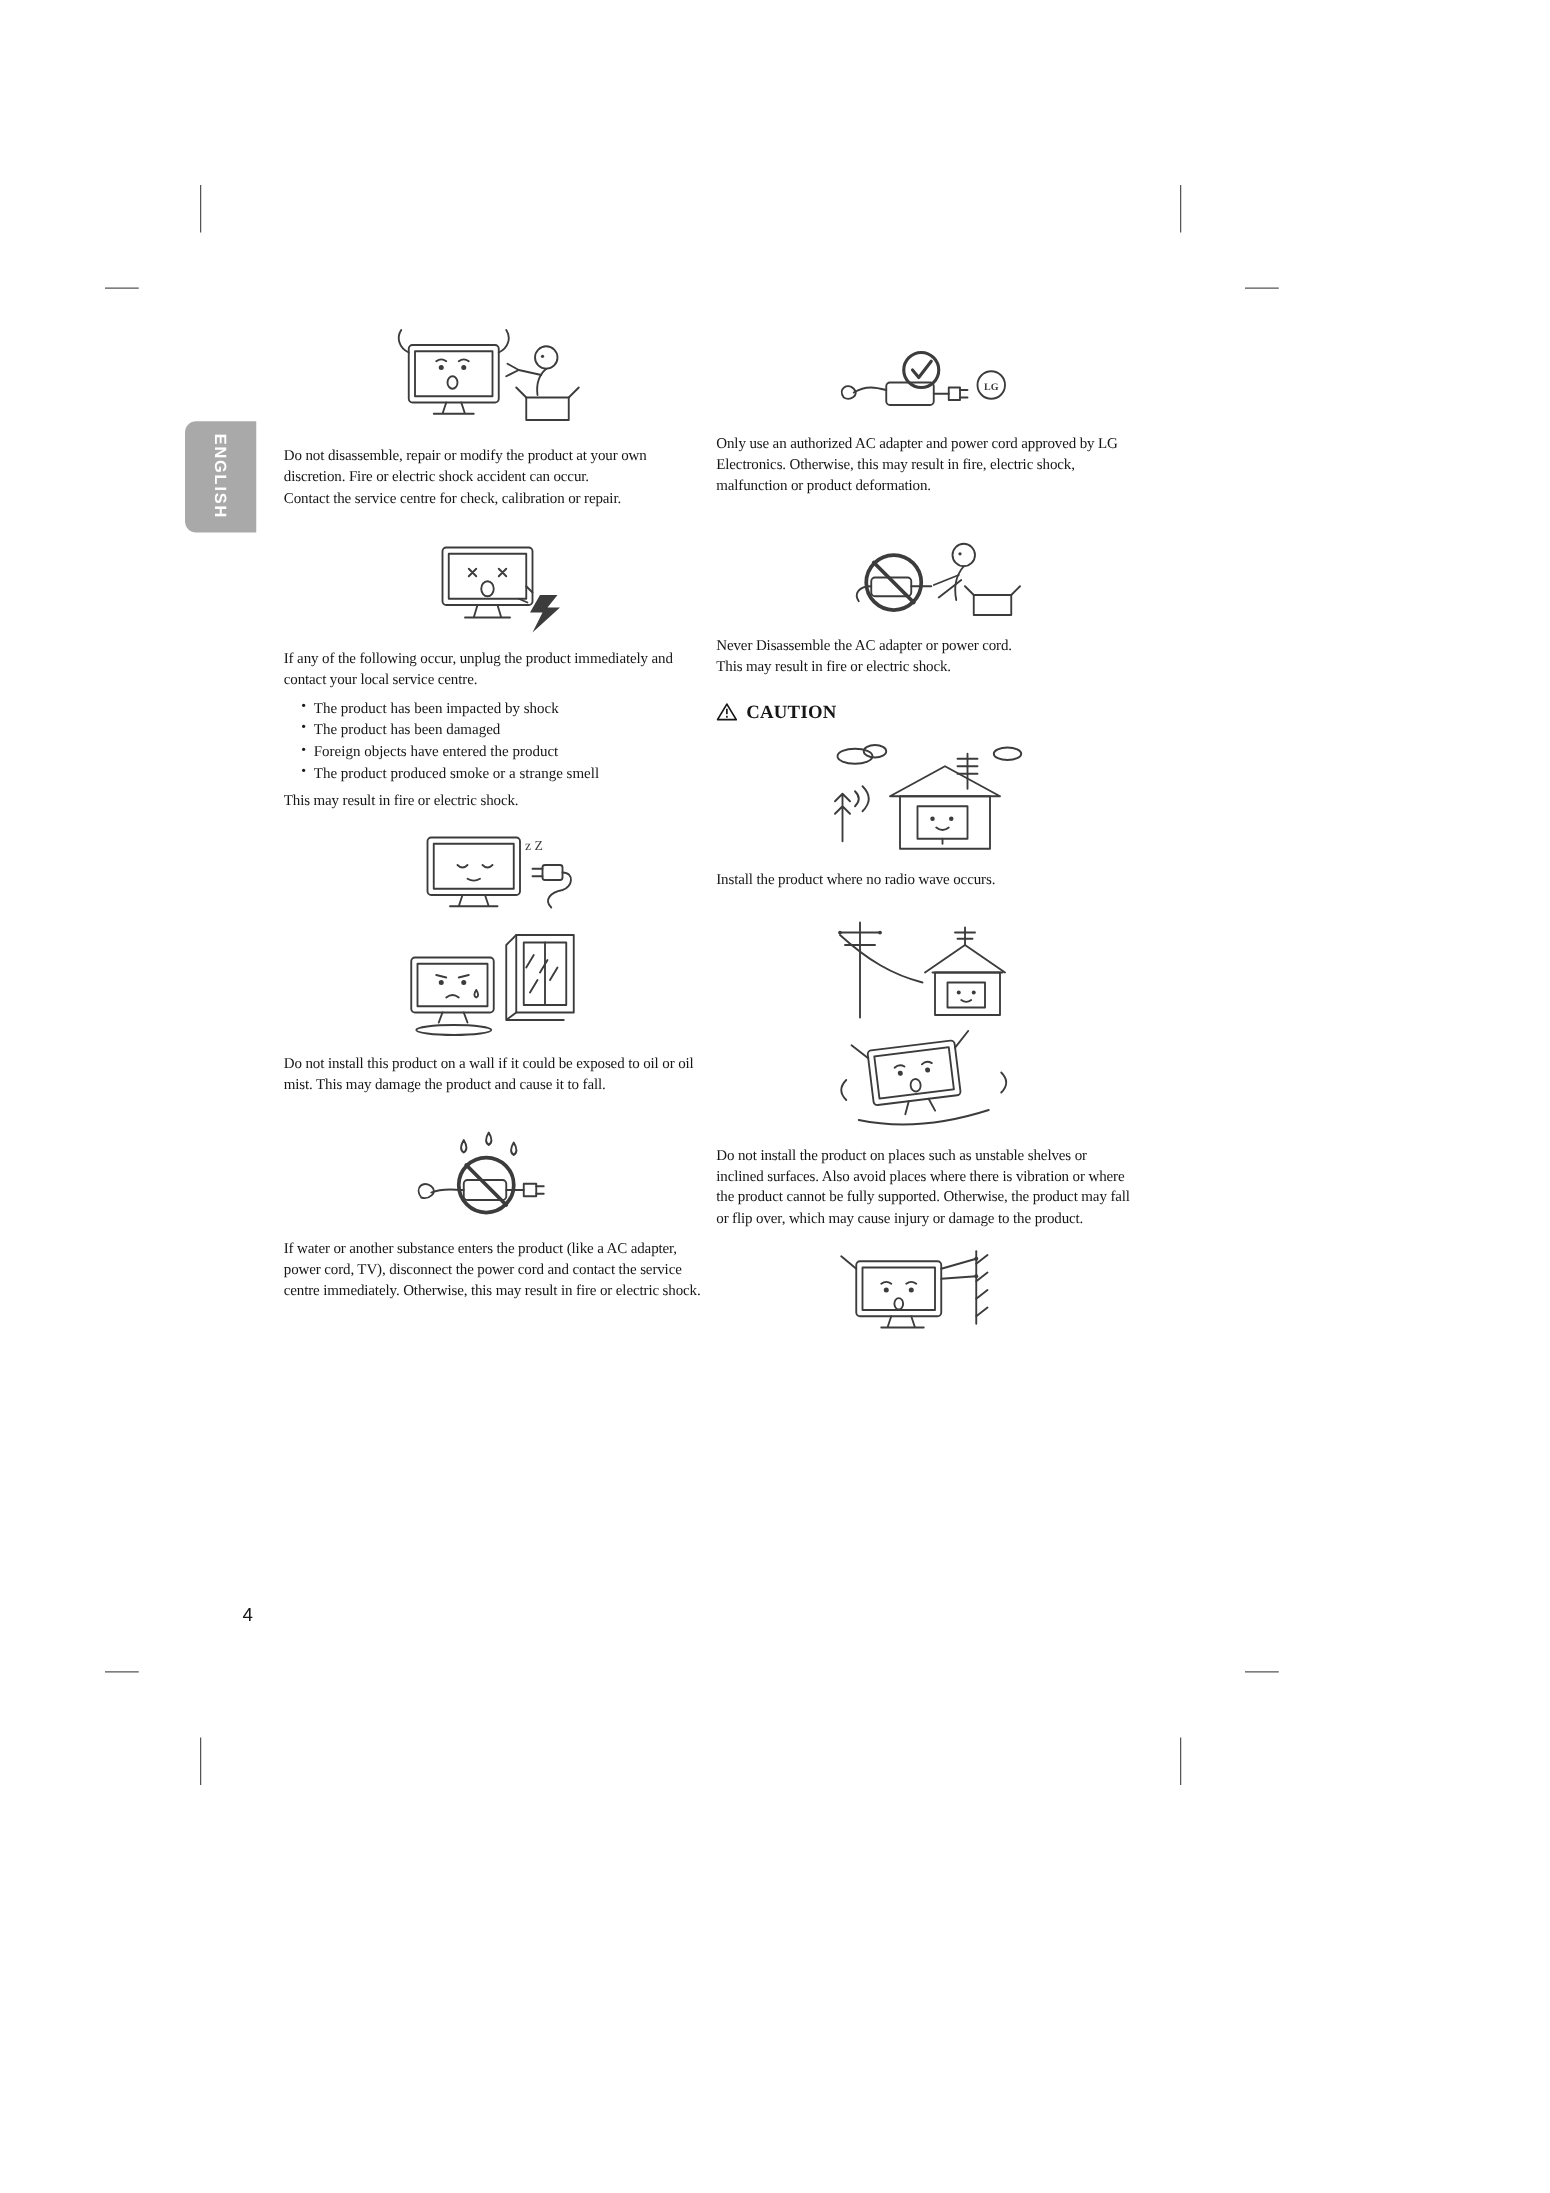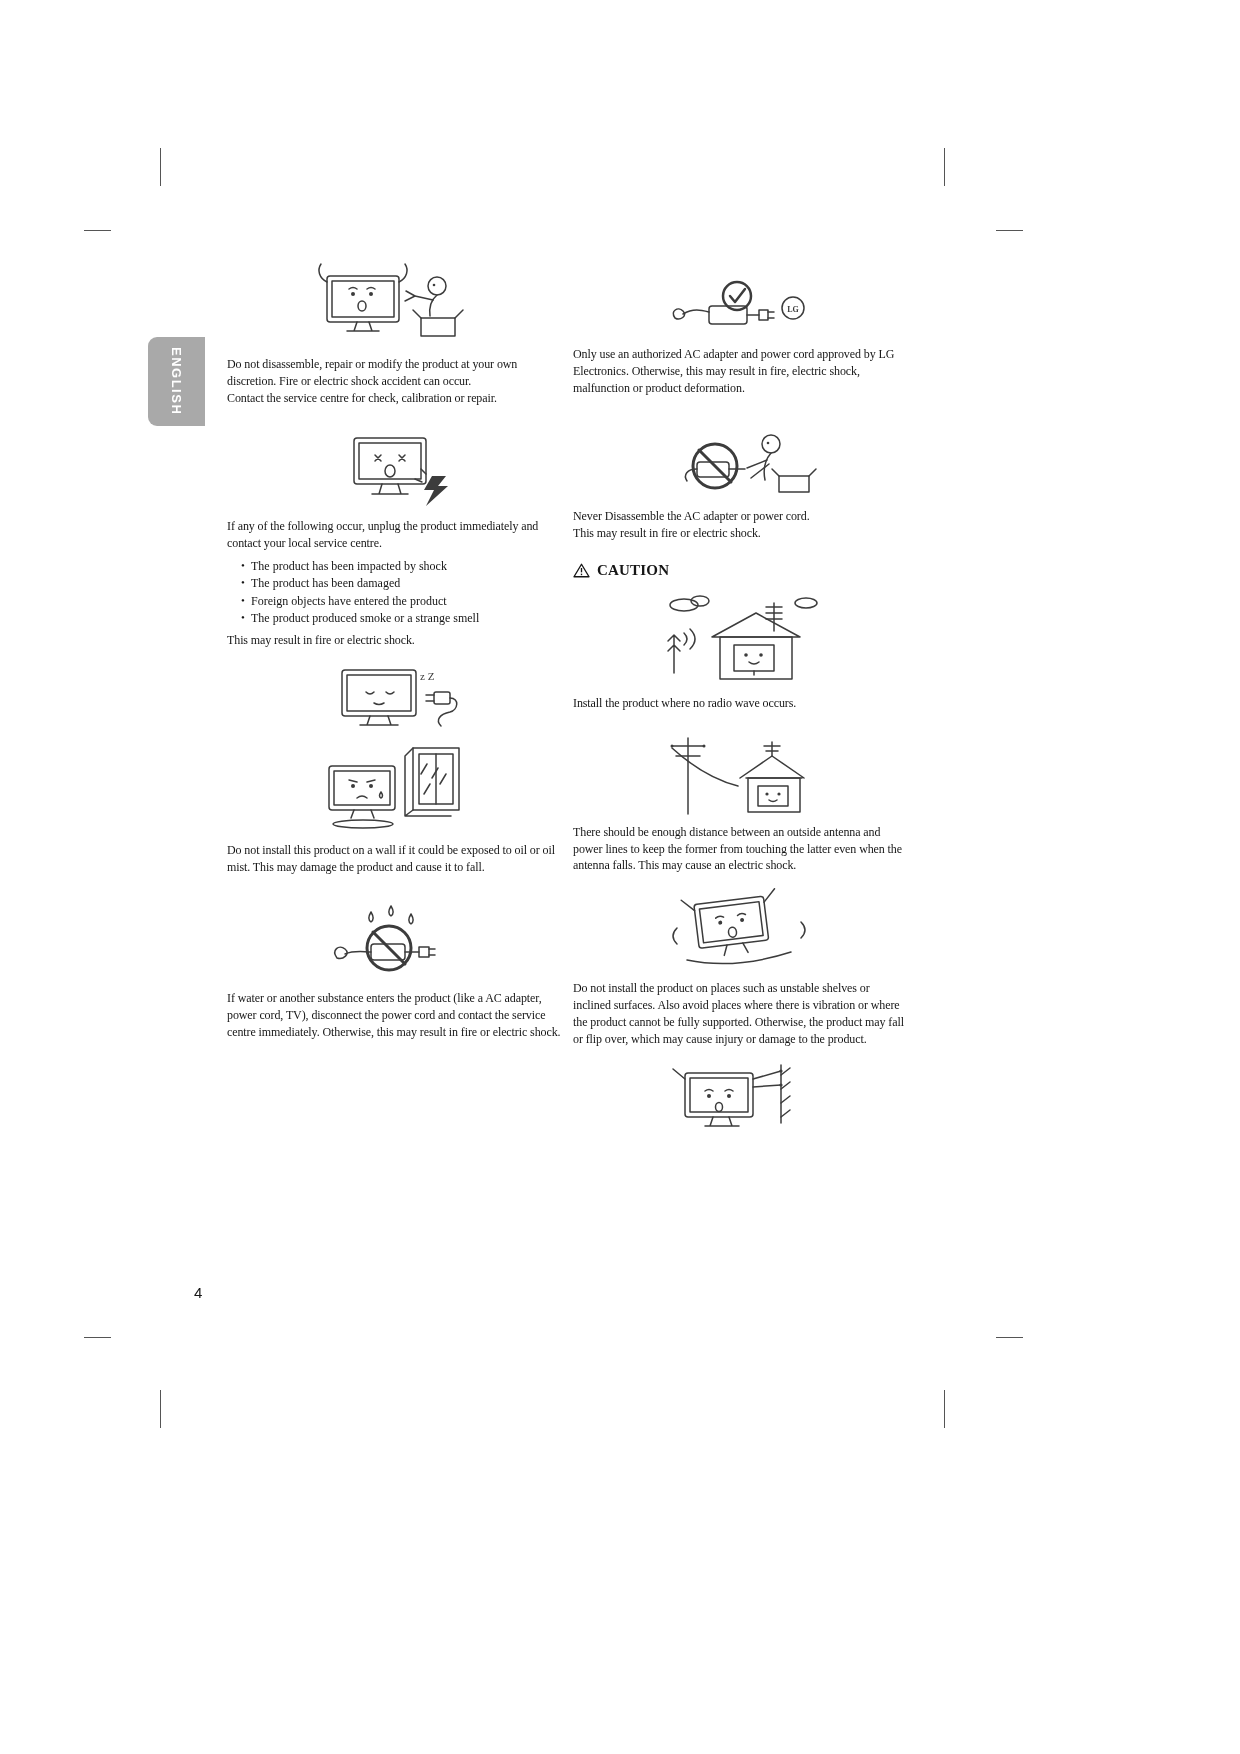--- a/index.html
+++ b/index.html
@@ -33,21 +33,21 @@
   p.txt.after-list{margin-bottom:14px;}
   p.txt.gap{margin-bottom:26px;}
 
   .illus{display:block;margin:0 auto 8px;}
 
   ul.bullets{list-style:none;margin:0 0 4px 0;padding:0 0 0 14px;font-size:12px;line-height:1.45;}
   ul.bullets li{position:relative;padding-left:10px;}
   ul.bullets li::before{content:"•";position:absolute;left:0;top:0;font-size:11px;}
 
   .caution-head{
-    display:flex;align-items:center;gap:7px;font-weight:bold;
+    display:flex;gap:7px;font-weight:bold;
     font-size:15px;margin:2px 0 12px;letter-spacing:0.2px;
   }
 
   .pagenum{position:absolute;left:194px;top:1284px;font-size:15px;}
 </style>
 </head>
 <body>
 
 <div class="crop v" style="left:160px;top:148px;"></div>
 <div class="crop v" style="left:944px;top:148px;"></div>
@@ -233,21 +233,20 @@
       <path d="M18,22 C40,42 60,54 84,60"></path>
       <path d="M86,52 L118,30 L150,52 M92,52 H148"></path>
       <rect x="94" y="52" width="52" height="34"></rect>
       <path d="M118,30 V16 M110,20 h16 M112,25 h12"></path>
       <rect x="104" y="60" width="30" height="20"></rect>
       <circle cx="113" cy="68" r="1.6" fill="#3c3c3c" stroke="none"></circle>
       <circle cx="125" cy="68" r="1.6" fill="#3c3c3c" stroke="none"></circle>
       <path d="M115,74 q4,3 8,0"></path>
     </g>
   </svg>
-  <p class="txt after-list">There should be enough distance between an outside antenna and power lines to keep the former from touching the latter even when the antenna falls. This may cause an electric shock.</p>
 
   <svg class="illus" width="160" height="84" viewBox="0 0 160 84">
     <g fill="none" stroke="#3c3c3c" stroke-width="1.5" stroke-linecap="round" stroke-linejoin="round">
       <g transform="rotate(-7 75 40)">
         <rect x="38" y="12" width="70" height="44" rx="3"></rect>
         <rect x="43" y="17" width="60" height="34"></rect>
         <path d="M58,28 q4,-3 8,0 M80,28 q4,-3 8,0"></path>
         <circle cx="62" cy="33" r="2" fill="#3c3c3c" stroke="none"></circle>
         <circle cx="84" cy="33" r="2" fill="#3c3c3c" stroke="none"></circle>
         <ellipse cx="73" cy="44" rx="4" ry="5"></ellipse>

